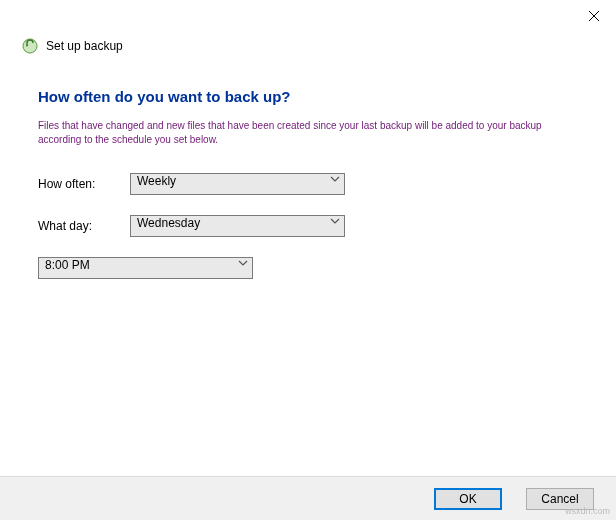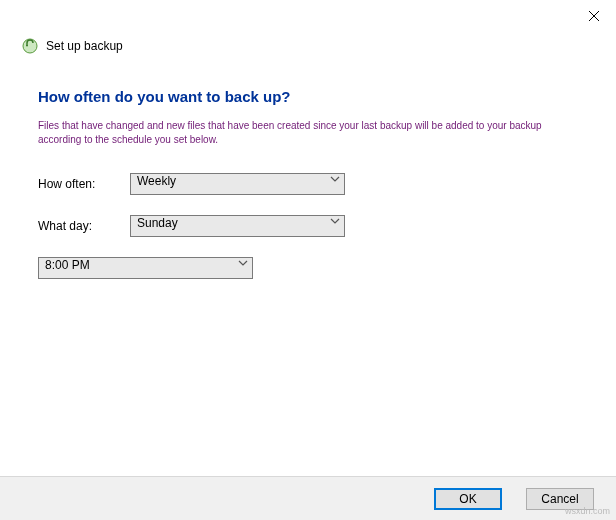--- a/index.html
+++ b/index.html
@@ -185,21 +185,21 @@
         <svg viewBox="0 0 10 10">
             <path d="M1 3 L5 7 L9 3" fill="none" stroke="#555" stroke-width="1.2"></path>
           </svg>
       </span>
     </div>
   </div>
 
   <div class="form-row">
     <span class="form-label">What day:</span>
     <div class="dropdown">
-      <span>Sunday</span>
+      <span>Wednesday</span>
       <span class="dropdown-arrow">
         <svg viewBox="0 0 10 10">
             <path d="M1 3 L5 7 L9 3" fill="none" stroke="#555" stroke-width="1.2"></path>
           </svg>
       </span>
     </div>
   </div>
 
   <div class="form-row">
     <div class="dropdown">

